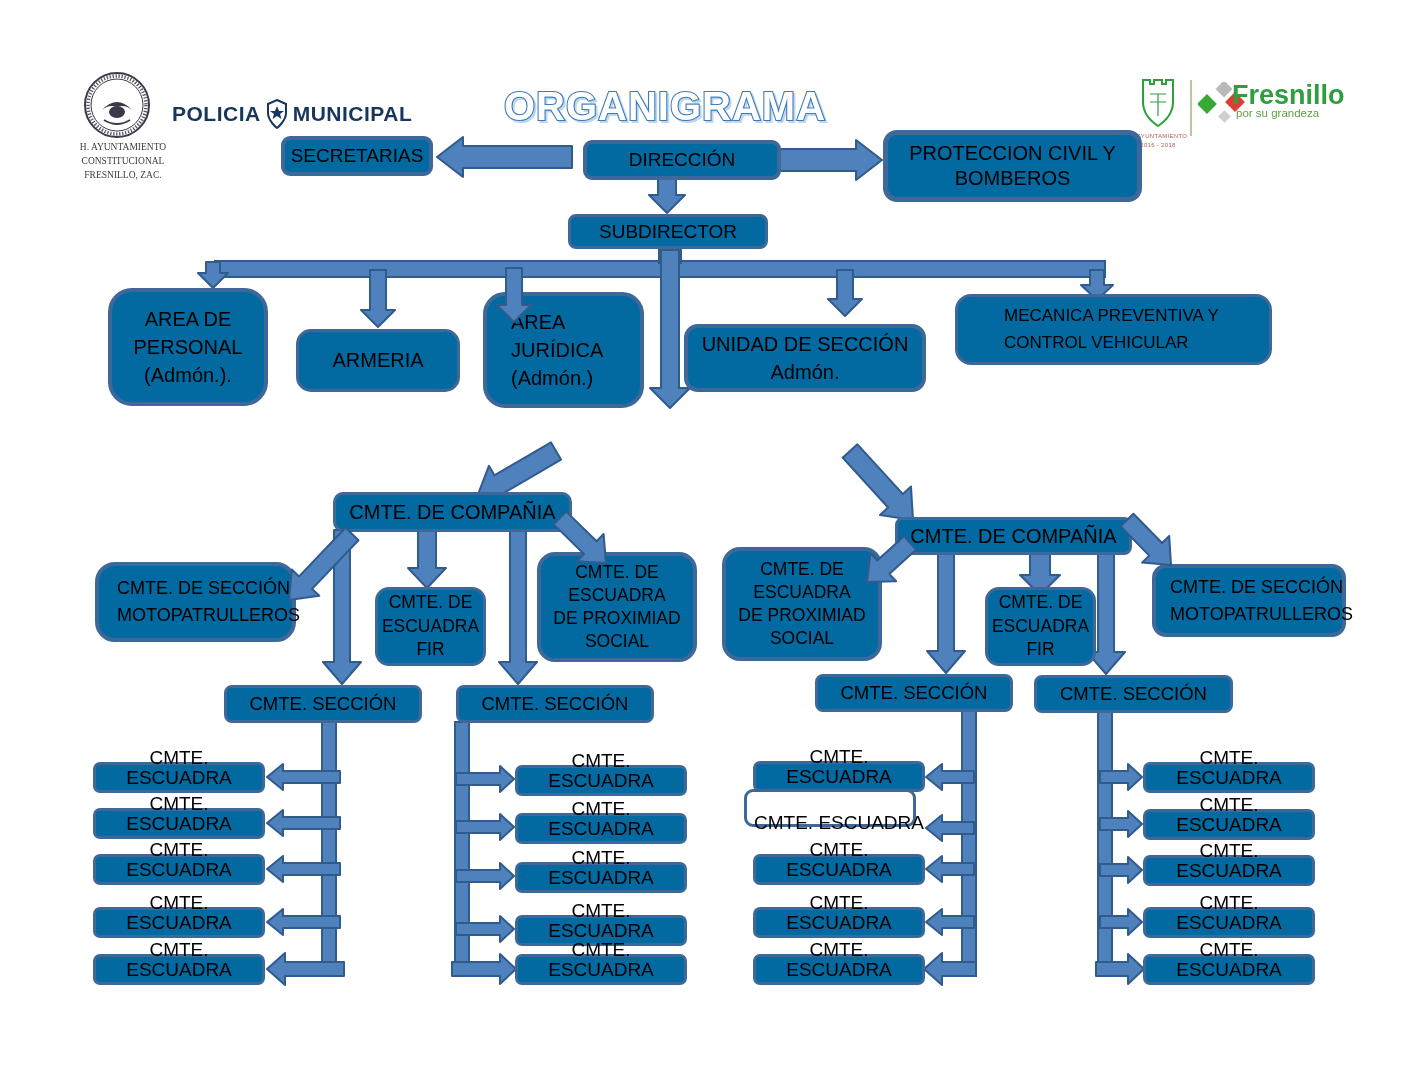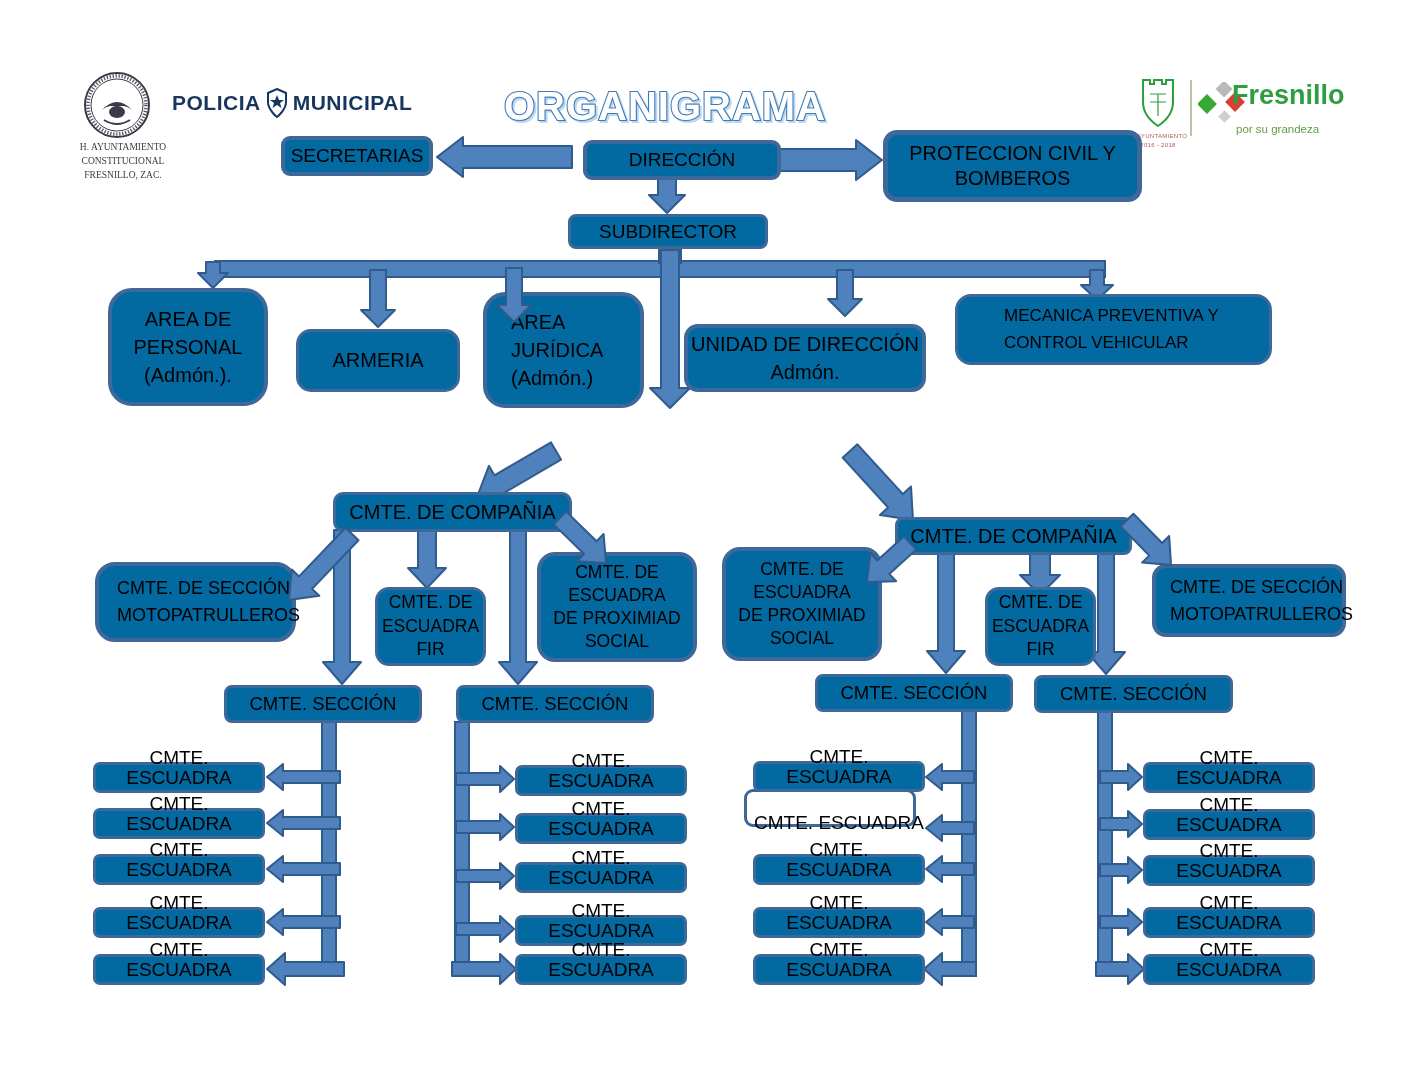--- a/index.html
+++ b/index.html
@@ -11,21 +11,21 @@
        display:flex;align-items:center;justify-content:center;
        text-align:center;white-space:pre-line;font-size:19px;line-height:1.25;color:#000;}
   .box.left{justify-content:flex-start;text-align:left;}
   .esc{border-width:3px;border-radius:7px;font-size:19px;
        align-items:flex-end;line-height:1.08;padding-bottom:1px;}
   .esc-label-float{position:absolute;font-size:19px;color:#000;text-align:center;
                    white-space:pre-line;}
   .caption-serif{position:absolute;font-family:"Liberation Serif",serif;font-size:9.5px;
                  line-height:1.45;color:#3c3c3c;text-align:center;white-space:pre-line;}
   .policia{position:absolute;display:flex;align-items:center;gap:5px;
-           color:#17365D;font-weight:bold;font-size:21px;letter-spacing:.5px;}
+           color:#17365D;font-weight:bold;font-size:21px;letter-spacing:.5px;margin-top:11px;}
   .fresnillo-name{position:absolute;font-size:27px;font-weight:bold;color:#2E9E41;}
   .fresnillo-tag{position:absolute;font-size:11.5px;color:#5f9e42;}
   .shield-caption{position:absolute;font-size:6px;line-height:1.5;color:#b25b4e;
                   text-align:center;white-space:pre-line;letter-spacing:.3px;}
   .divider{position:absolute;width:2px;background:#b5c7a3;}
 </style>
 </head>
 <body>
 
 <div id="canvas">
@@ -108,36 +108,36 @@
   <div class="shield-caption" style="left:1128px;top:132px;width:60px;">H. AYUNTAMIENTO
 2016 - 2018</div>
   <div class="divider" style="left:1190px;top:80px;height:56px;"></div>
   <svg width="52" height="46" style="position:absolute;left:1198px;top:82px;">
     <rect x="20" y="1" width="12" height="12" fill="#b9b9b9" transform="rotate(45 26 7)"></rect>
     <rect x="2" y="15" width="14" height="14" fill="#39A935" transform="rotate(45 9 22)"></rect>
     <rect x="30" y="13" width="14" height="14" fill="#E03C31" transform="rotate(45 37 20)"></rect>
     <rect x="22" y="30" width="9" height="9" fill="#cfcfcf" transform="rotate(45 26.5 34.5)"></rect>
   </svg>
   <div class="fresnillo-name" style="left:1232px;top:80px;">Fresnillo</div>
-  <div class="fresnillo-tag" style="left:1236px;top:107px;margin-top:16px;">por su grandeza</div>
+  <div class="fresnillo-tag" style="left:1236px;top:107px;">por su grandeza</div>
 
   <div class="box" style="left:281px;top:136px;width:152px;height:40px;border-width:4.5px;border-radius:9px;">SECRETARIAS</div>
   <div class="box" style="left:570px;top:140px;width:198px;height:40px;border-width:4px;border-radius:9px;margin-left:13px;">DIRECCIÓN</div>
   <div class="box" style="left:883px;top:130px;width:259px;height:72px;border-width:5px;border-radius:14px;font-size:20px;">PROTECCION CIVIL Y
 BOMBEROS</div>
   <div class="box" style="left:568px;top:214px;width:200px;height:35px;border-radius:8px;">SUBDIRECTOR</div>
 
   <div class="box" style="left:108px;top:288px;width:160px;height:118px;border-width:4.5px;border-radius:24px;font-size:20px;line-height:1.4;">AREA DE
 PERSONAL
 (Admón.).</div>
   <div class="box" style="left:296px;top:329px;width:164px;height:63px;border-radius:15px;font-size:20px;">ARMERIA</div>
   <div class="box left" style="left:483px;top:292px;width:161px;height:116px;border-width:4.5px;border-radius:22px;font-size:20px;line-height:1.4;padding-left:24px;">ÁREA
 JURÍDICA
 (Admón.)</div>
-  <div class="box" style="left:684px;top:324px;width:242px;height:68px;border-width:4px;border-radius:14px;font-size:20px;line-height:1.4;">UNIDAD DE DIRECCIÓN
+  <div class="box" style="left:684px;top:324px;width:242px;height:68px;border-width:4px;border-radius:14px;font-size:20px;line-height:1.4;">UNIDAD DE SECCIÓN
 Admón.</div>
   <div class="box left" style="left:955px;top:294px;width:317px;height:71px;border-radius:16px;font-size:17px;line-height:1.55;padding-left:46px;">MECANICA PREVENTIVA Y
 CONTROL VEHICULAR</div>
 
 
   <div class="box" style="left:333px;top:492px;width:239px;height:40px;border-radius:10px;font-size:20px;">CMTE. DE COMPAÑIA</div>
   <div class="box" style="left:895px;top:517px;width:237px;height:38px;border-radius:8px;font-size:20px;">CMTE. DE COMPAÑIA</div>
 
   <div class="box left" style="left:95px;top:562px;width:201px;height:80px;border-width:4.5px;border-radius:20px;font-size:18px;line-height:1.5;padding-left:18px;">CMTE. DE SECCIÓN
 MOTOPATRULLEROS</div>

